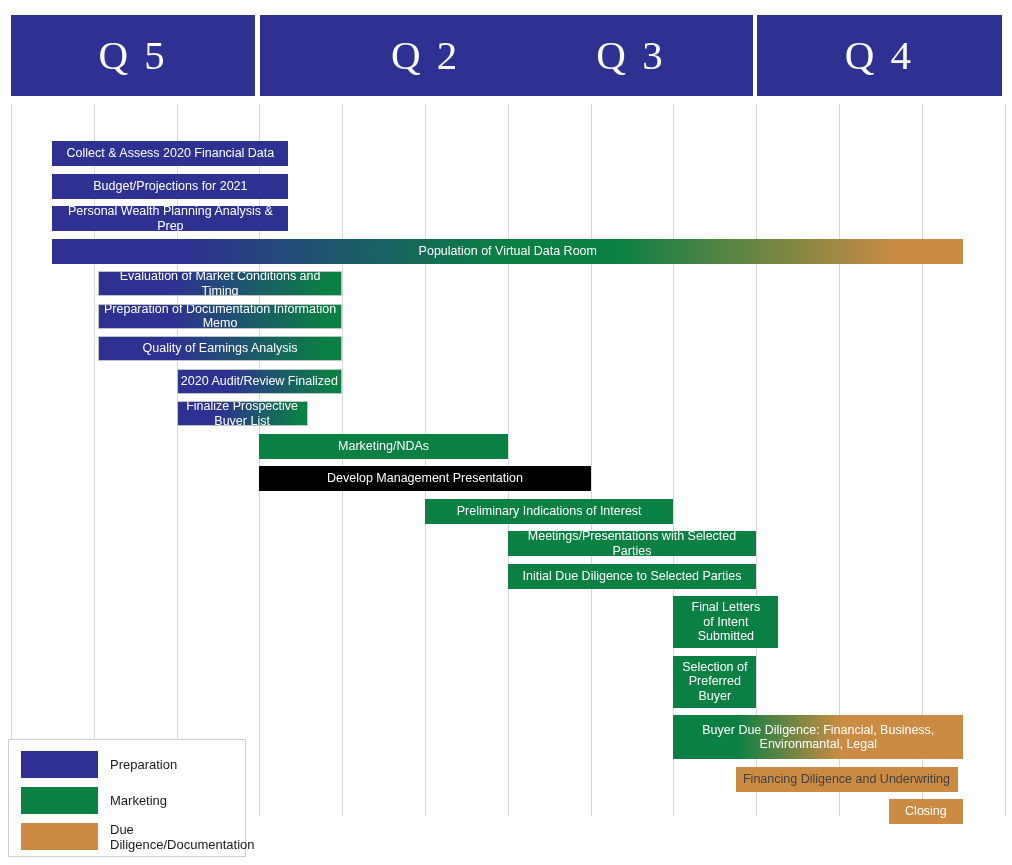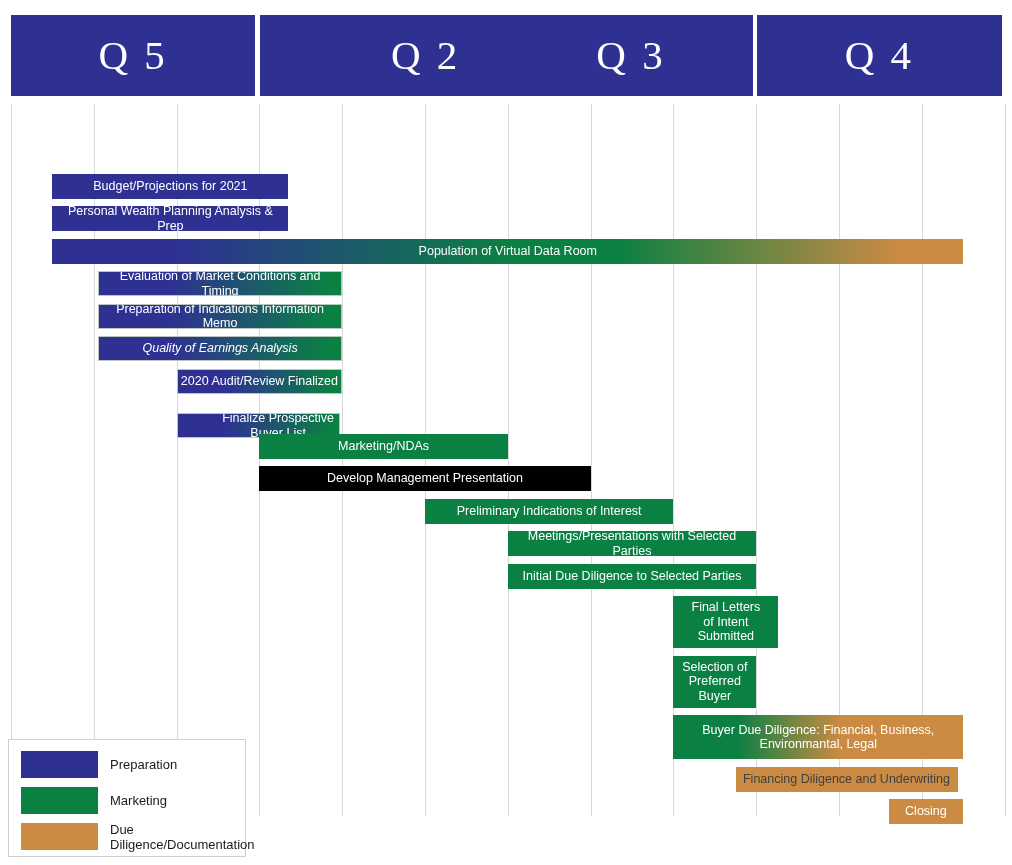--- a/index.html
+++ b/index.html
@@ -133,28 +133,29 @@
     </div>
 
   <div id="quarter-header-row">
       <div class="quarter-header" style="left: 11px; width: 244.4px; background: rgb(46, 49, 146);">Q 5</div>
       <div class="quarter-header" style="left: 260.4px; width: 244.4px; background: rgb(46, 49, 146); padding-left: 43px;">Q 2</div>
       <div class="quarter-header" style="left: 508.8px; width: 244.4px; background: rgb(46, 49, 146);">Q 3</div>
       <div class="quarter-header" style="left: 757.2px; width: 244.4px; background: rgb(46, 49, 146);">Q 4</div>
     </div>
 
   <div id="bars-layer">
+      <div class="bar" style="left: 52.4px; width: 235.98px; top: 141px; height: 25px; background: rgb(46, 49, 146); color: rgb(255, 255, 255);">Collect &amp; Assess 2020 Financial Data</div>
       <div class="bar" style="left: 52.4px; width: 235.98px; top: 173.5px; height: 25px; background: rgb(46, 49, 146); color: rgb(255, 255, 255);">Budget/Projections for 2021</div>
       <div class="bar" style="left: 52.4px; width: 235.98px; top: 206px; height: 25px; background: rgb(46, 49, 146); color: rgb(255, 255, 255);">Personal Wealth Planning Analysis &amp; Prep</div>
       <div class="bar" style="left: 52.4px; width: 910.8px; top: 238.5px; height: 25px; background: linear-gradient(90deg, rgb(46, 49, 146) 0%, rgb(46, 49, 146) 14%, rgb(11, 128, 67) 50%, rgb(11, 128, 67) 62%, rgb(203, 139, 67) 93%, rgb(203, 139, 67) 100%); color: rgb(255, 255, 255);">Population of Virtual Data Room</div>
       <div class="bar bordered" style="left: 97.94px; width: 244.26px; top: 271px; height: 25px; background: linear-gradient(90deg, rgb(46, 49, 146) 0%, rgb(46, 49, 146) 30%, rgb(11, 128, 67) 95%, rgb(11, 128, 67) 100%); color: rgb(255, 255, 255); border-color: rgb(185, 198, 192);">Evaluation of Market Conditions and Timing</div>
-      <div class="bar bordered" style="left: 97.94px; width: 244.26px; top: 303.5px; height: 25px; background: linear-gradient(90deg, rgb(46, 49, 146) 0%, rgb(46, 49, 146) 30%, rgb(11, 128, 67) 95%, rgb(11, 128, 67) 100%); color: rgb(255, 255, 255); border-color: rgb(185, 198, 192);">Preparation of Indications Information Memo</div>
-      <div class="bar bordered" style="left: 97.94px; width: 244.26px; top: 336px; height: 25px; background: linear-gradient(90deg, rgb(46, 49, 146) 0%, rgb(46, 49, 146) 30%, rgb(11, 128, 67) 95%, rgb(11, 128, 67) 100%); color: rgb(255, 255, 255); border-color: rgb(185, 198, 192); font-style: italic;">Quality of Earnings Analysis</div>
+      <div class="bar bordered" style="left: 97.94px; width: 244.26px; top: 303.5px; height: 25px; background: linear-gradient(90deg, rgb(46, 49, 146) 0%, rgb(46, 49, 146) 30%, rgb(11, 128, 67) 95%, rgb(11, 128, 67) 100%); color: rgb(255, 255, 255); border-color: rgb(185, 198, 192);">Preparation of Documentation Information Memo</div>
+      <div class="bar bordered" style="left: 97.94px; width: 244.26px; top: 336px; height: 25px; background: linear-gradient(90deg, rgb(46, 49, 146) 0%, rgb(46, 49, 146) 30%, rgb(11, 128, 67) 95%, rgb(11, 128, 67) 100%); color: rgb(255, 255, 255); border-color: rgb(185, 198, 192);">Quality of Earnings Analysis</div>
       <div class="bar bordered" style="left: 176.6px; width: 165.6px; top: 368.5px; height: 25px; background: linear-gradient(90deg, rgb(46, 49, 146) 0%, rgb(46, 49, 146) 30%, rgb(11, 128, 67) 95%, rgb(11, 128, 67) 100%); color: rgb(255, 255, 255); border-color: rgb(185, 198, 192);">2020 Audit/Review Finalized</div>
-      <div class="bar bordered" style="left: 176.6px; width: 163px; top: 413px; height: 25px; background: linear-gradient(90deg, rgb(46, 49, 146) 0%, rgb(46, 49, 146) 30%, rgb(11, 128, 67) 95%, rgb(11, 128, 67) 100%); color: rgb(255, 255, 255); border-color: rgb(185, 198, 192); padding-left: 43px;">Finalize Prospective Buyer List</div>
+      <div class="bar bordered" style="left: 176.6px; width: 131px; top: 401px; height: 25px; background: linear-gradient(90deg, rgb(46, 49, 146) 0%, rgb(46, 49, 146) 30%, rgb(11, 128, 67) 95%, rgb(11, 128, 67) 100%); color: rgb(255, 255, 255); border-color: rgb(185, 198, 192);">Finalize Prospective Buyer List</div>
       <div class="bar" style="left: 259.4px; width: 248.4px; top: 433.5px; height: 25px; background: rgb(11, 128, 67); color: rgb(255, 255, 255);">Marketing/NDAs</div>
       <div class="bar" style="left: 259.4px; width: 331.2px; top: 466px; height: 25px; background: #000000; color: rgb(255, 255, 255);">Develop Management Presentation</div>
       <div class="bar" style="left: 425px; width: 248.4px; top: 498.5px; height: 25px; background: rgb(11, 128, 67); color: rgb(255, 255, 255);">Preliminary Indications of Interest</div>
       <div class="bar" style="left: 507.8px; width: 248.4px; top: 531px; height: 25px; background: rgb(11, 128, 67); color: rgb(255, 255, 255);">Meetings/Presentations with Selected Parties</div>
       <div class="bar" style="left: 507.8px; width: 248.4px; top: 563.5px; height: 25px; background: rgb(11, 128, 67); color: rgb(255, 255, 255);">Initial Due Diligence to Selected Parties</div>
       <div class="bar" style="left: 673.4px; width: 105px; top: 596px; height: 52px; background: rgb(11, 128, 67); color: rgb(255, 255, 255);">Final Letters
 of Intent
 Submitted</div>
       <div class="bar" style="left: 673.4px; width: 82.8px; top: 655.5px; height: 52px; background: rgb(11, 128, 67); color: rgb(255, 255, 255);">Selection of
 Preferred

